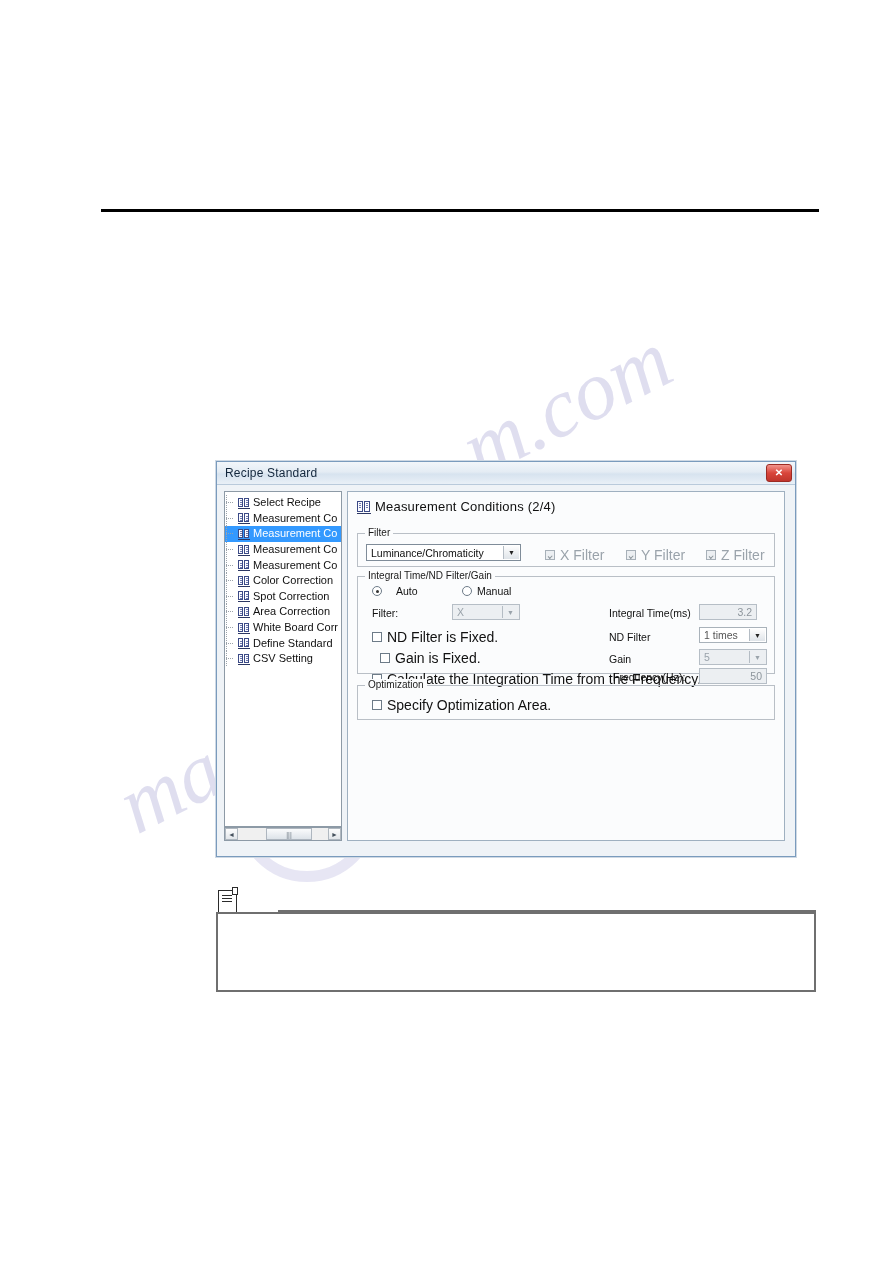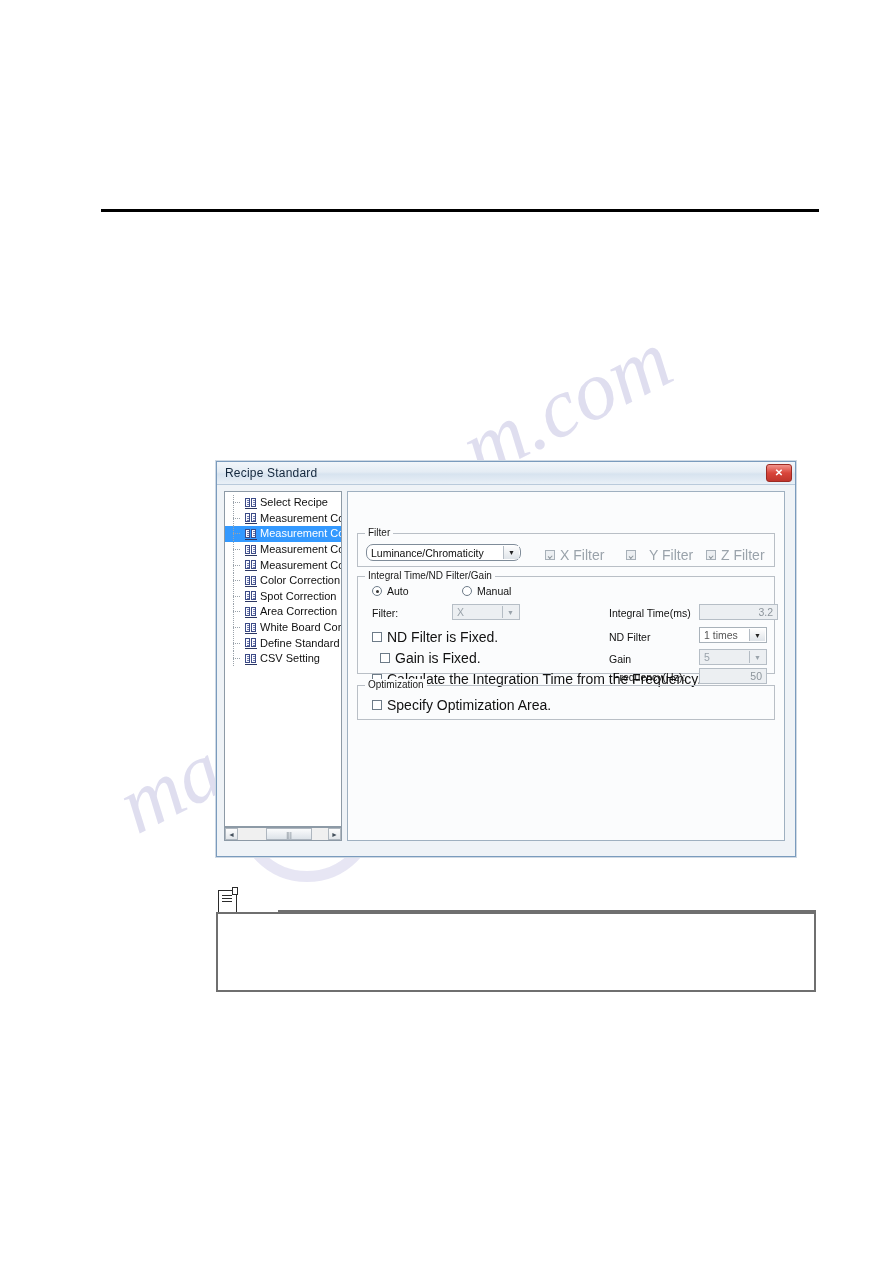--- a/index.html
+++ b/index.html
@@ -60,21 +60,21 @@
 
   
   .tree-pane{
     position:absolute;left:7px;top:6px;width:118px;height:336px;
     background:#fff;border:1px solid #8d9aa6;box-sizing:border-box;
     overflow:hidden;
   }
   .tree-list{padding:3px 0 0 0;}
   .tree-item{
     display:flex;align-items:center;height:15.6px;white-space:nowrap;
-    padding-left:7px;cursor:default;
+    cursor:default;
   }
   .tree-dash{
     width:13px;height:15px;flex:0 0 13px;position:relative;
   }
   .tree-dash:before{
     content:"";position:absolute;left:1px;top:0;bottom:0;width:1px;
     background:repeating-linear-gradient(to bottom,#9aa2aa 0 1px,transparent 1px 2px);
   }
   .tree-dash:after{
     content:"";position:absolute;left:1px;top:7px;width:8px;height:1px;
@@ -363,49 +363,56 @@
       <div class="tree-hscroll">
         <div class="hs-arrow">◄</div>
         <div class="hs-track">
           <div class="hs-thumb">|||</div>
         </div>
         <div class="hs-arrow">►</div>
       </div>
 
       <div class="content-pane">
 
+        <div class="pane-header">
+          <span class="book-icon">
+              <i></i>
+              <i></i>
+            </span>
+          <span class="pane-title">Measurement Conditions (2/4)</span>
+        </div>
 
         <div class="group" id="grp-filter">
           <span class="group-title">Filter</span>
 
-          <div class="combo" style="left:8px;top:10px;width:155px;height:17px;border-radius:7px;">
+          <div class="combo" style="left:8px;top:10px;width:155px;height:17px;">
             <span>Luminance/Chromaticity</span>
             <span class="arrow">▼</span>
           </div>
 
           <div class="chk checked disabled" style="left:187px;top:13px;">
             <span class="box"></span>
             <span>X Filter</span>
           </div>
 
-          <div class="chk checked disabled" style="left:268px;top:13px;gap:8px;">
+          <div class="chk checked disabled" style="left:268px;top:13px;">
             <span class="box"></span>
             <span>Y Filter</span>
           </div>
 
           <div class="chk checked disabled" style="left:348px;top:13px;">
             <span class="box"></span>
             <span>Z Filter</span>
           </div>
         </div>
 
         <div class="group" id="grp-integral">
           <span class="group-title">Integral Time/ND Filter/Gain</span>
 
-          <div class="radio on" style="left:14px;top:8px;">
+          <div class="radio on" style="left:14px;top:8px;gap:9px;">
             <span class="dot"></span>
             <span>Auto</span>
           </div>
 
           <div class="radio" style="left:104px;top:8px;">
             <span class="dot"></span>
             <span>Manual</span>
           </div>
 
           <span class="lbl" style="left:14px;top:30px;">Filter:</span>
@@ -424,21 +431,21 @@
             <span class="box"></span>
             <span>Gain is Fixed.</span>
           </div>
 
           <div class="chk" style="left:14px;top:94px;justify-content:space-between;">
             <span class="box"></span>
             <span>Calculate the Integration Time from the Frequency.</span>
           </div>
 
           <span class="lbl" style="left:251px;top:30px;">Integral Time(ms)</span>
-          <div class="txtbox" style="left:341px;top:27px;width:79px;height:16px;">
+          <div class="txtbox" style="left:341px;top:27px;width:58px;height:16px;">
             <span>3.2</span>
           </div>
 
           <span class="lbl" style="left:251px;top:54px;">ND Filter</span>
           <div class="combo" style="left:341px;top:50px;width:68px;height:16px;background:#fff;color:#555;border-color:#a9b2ba;">
             <span>1 times</span>
             <span class="arrow">▼</span>
           </div>
 
           <span class="lbl" style="left:251px;top:76px;">Gain</span>

